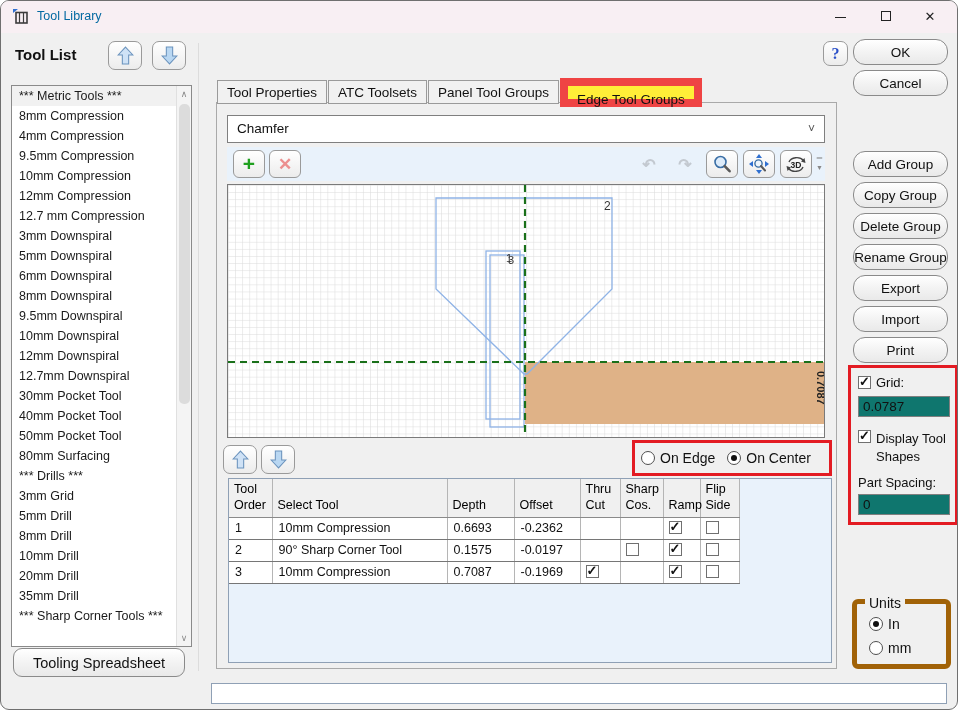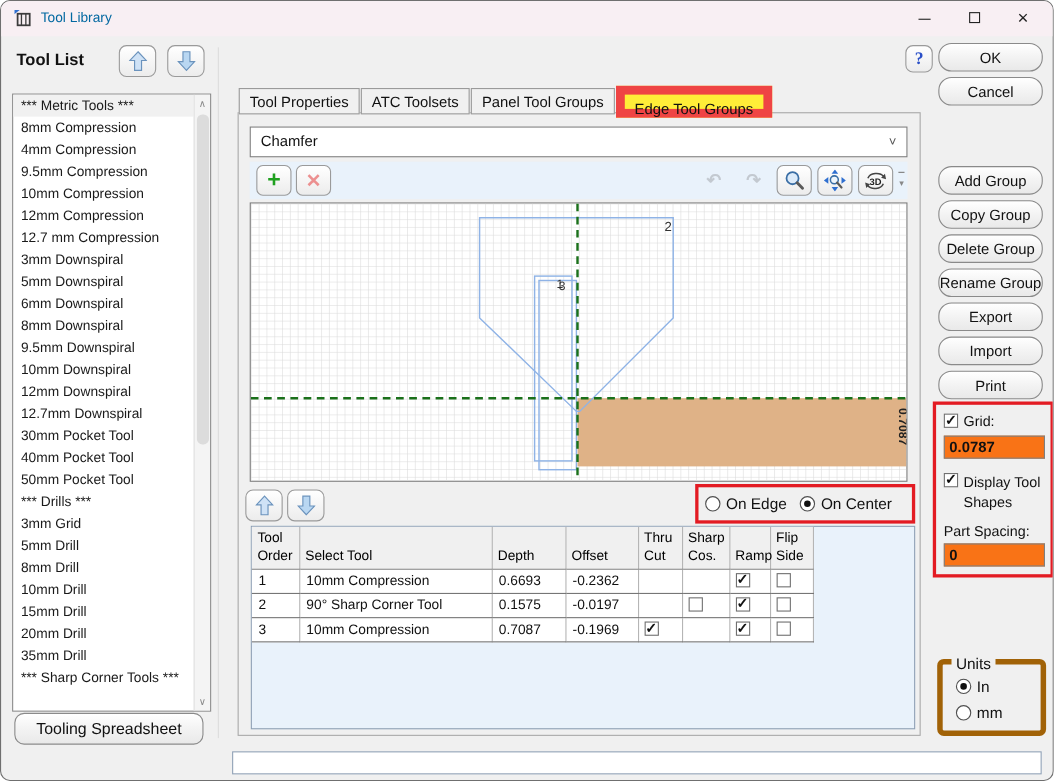--- a/index.html
+++ b/index.html
@@ -59,21 +59,21 @@
   table.tools td.c-cb{text-align:left;padding-left:5px;}
   .cb{width:13px;height:13px;border:1px solid #707070;background:#fff;display:inline-block;position:relative;vertical-align:-2px;}
   .cb[data-check="true"]::after{content:"✓";position:absolute;left:0;top:-3px;font-size:13px;font-weight:bold;color:#111;}
   
   .help-btn{position:absolute;left:822px;top:40px;width:25px;height:25px;border:1px solid #9a9a9a;border-radius:7px;background:linear-gradient(#fff,#ececec);color:#2b50c8;font-weight:bold;font-size:16px;font-family:"Liberation Serif",serif;text-align:center;line-height:23px;}
   .right-col{position:absolute;left:852px;top:38px;width:95px;}
   .right-col .btn{display:block;width:95px;height:26px;margin-bottom:5px;font-size:13.5px;border-radius:12px;}
   .gap-group{height:50px;}
   .grid-box{position:absolute;left:847px;top:364px;width:110px;height:160px;border:3px solid #e31b23;background:#f0f0f0;font-size:13px;color:#111;}
   .grid-box .row{position:absolute;left:7px;}
-  .grid-box input{width:92px;height:21px;border:1px solid #7f7f7f;font-size:13.5px;font-family:"Liberation Sans",sans-serif;padding:0 4px;background:#f97316;color:#111;font-weight:bold;}
+  .grid-box input{width:92px;height:21px;border:1px solid #7f7f7f;font-size:13.5px;font-family:"Liberation Sans",sans-serif;padding:0 4px;background:#0f766e;color:#111;}
   .cblabel{margin-left:5px;}
   .units-box{position:absolute;left:851px;top:598px;width:99px;height:70px;border:5px solid #a16207;border-radius:6px;}
   .units-legend{position:absolute;left:8px;top:-9px;background:#f0f0f0;padding:0 4px;font-size:14px;color:#111;}
   .units-box .opt{position:absolute;left:12px;font-size:14px;color:#111;}
   .status-input{position:absolute;left:210px;top:682px;width:736px;height:21px;border:1px solid #8fa0b5;background:#fff;font-size:12px;padding:0 4px;color:#111;}
 </style>
 </head>
 <body>
 
 <div class="dialog">
@@ -119,26 +119,26 @@
         <div class="tl-item">5mm Downspiral</div>
         <div class="tl-item">6mm Downspiral</div>
         <div class="tl-item">8mm Downspiral</div>
         <div class="tl-item">9.5mm Downspiral</div>
         <div class="tl-item">10mm Downspiral</div>
         <div class="tl-item">12mm Downspiral</div>
         <div class="tl-item">12.7mm Downspiral</div>
         <div class="tl-item">30mm Pocket Tool</div>
         <div class="tl-item">40mm Pocket Tool</div>
         <div class="tl-item">50mm Pocket Tool</div>
+        <div class="tl-item">80mm Surfacing</div>
         <div class="tl-item">*** Drills ***</div>
         <div class="tl-item">3mm Grid</div>
         <div class="tl-item">5mm Drill</div>
         <div class="tl-item">8mm Drill</div>
         <div class="tl-item">10mm Drill</div>
-        <div class="tl-item">15mm Drill</div>
         <div class="tl-item">20mm Drill</div>
         <div class="tl-item">35mm Drill</div>
         <div class="tl-item">*** Sharp Corner Tools ***</div>
       </div>
     <div class="tl-scroll">
       <div class="up">∧</div>
       <div class="tl-thumb"></div>
       <div class="dn">∨</div>
     </div>
   </div>

